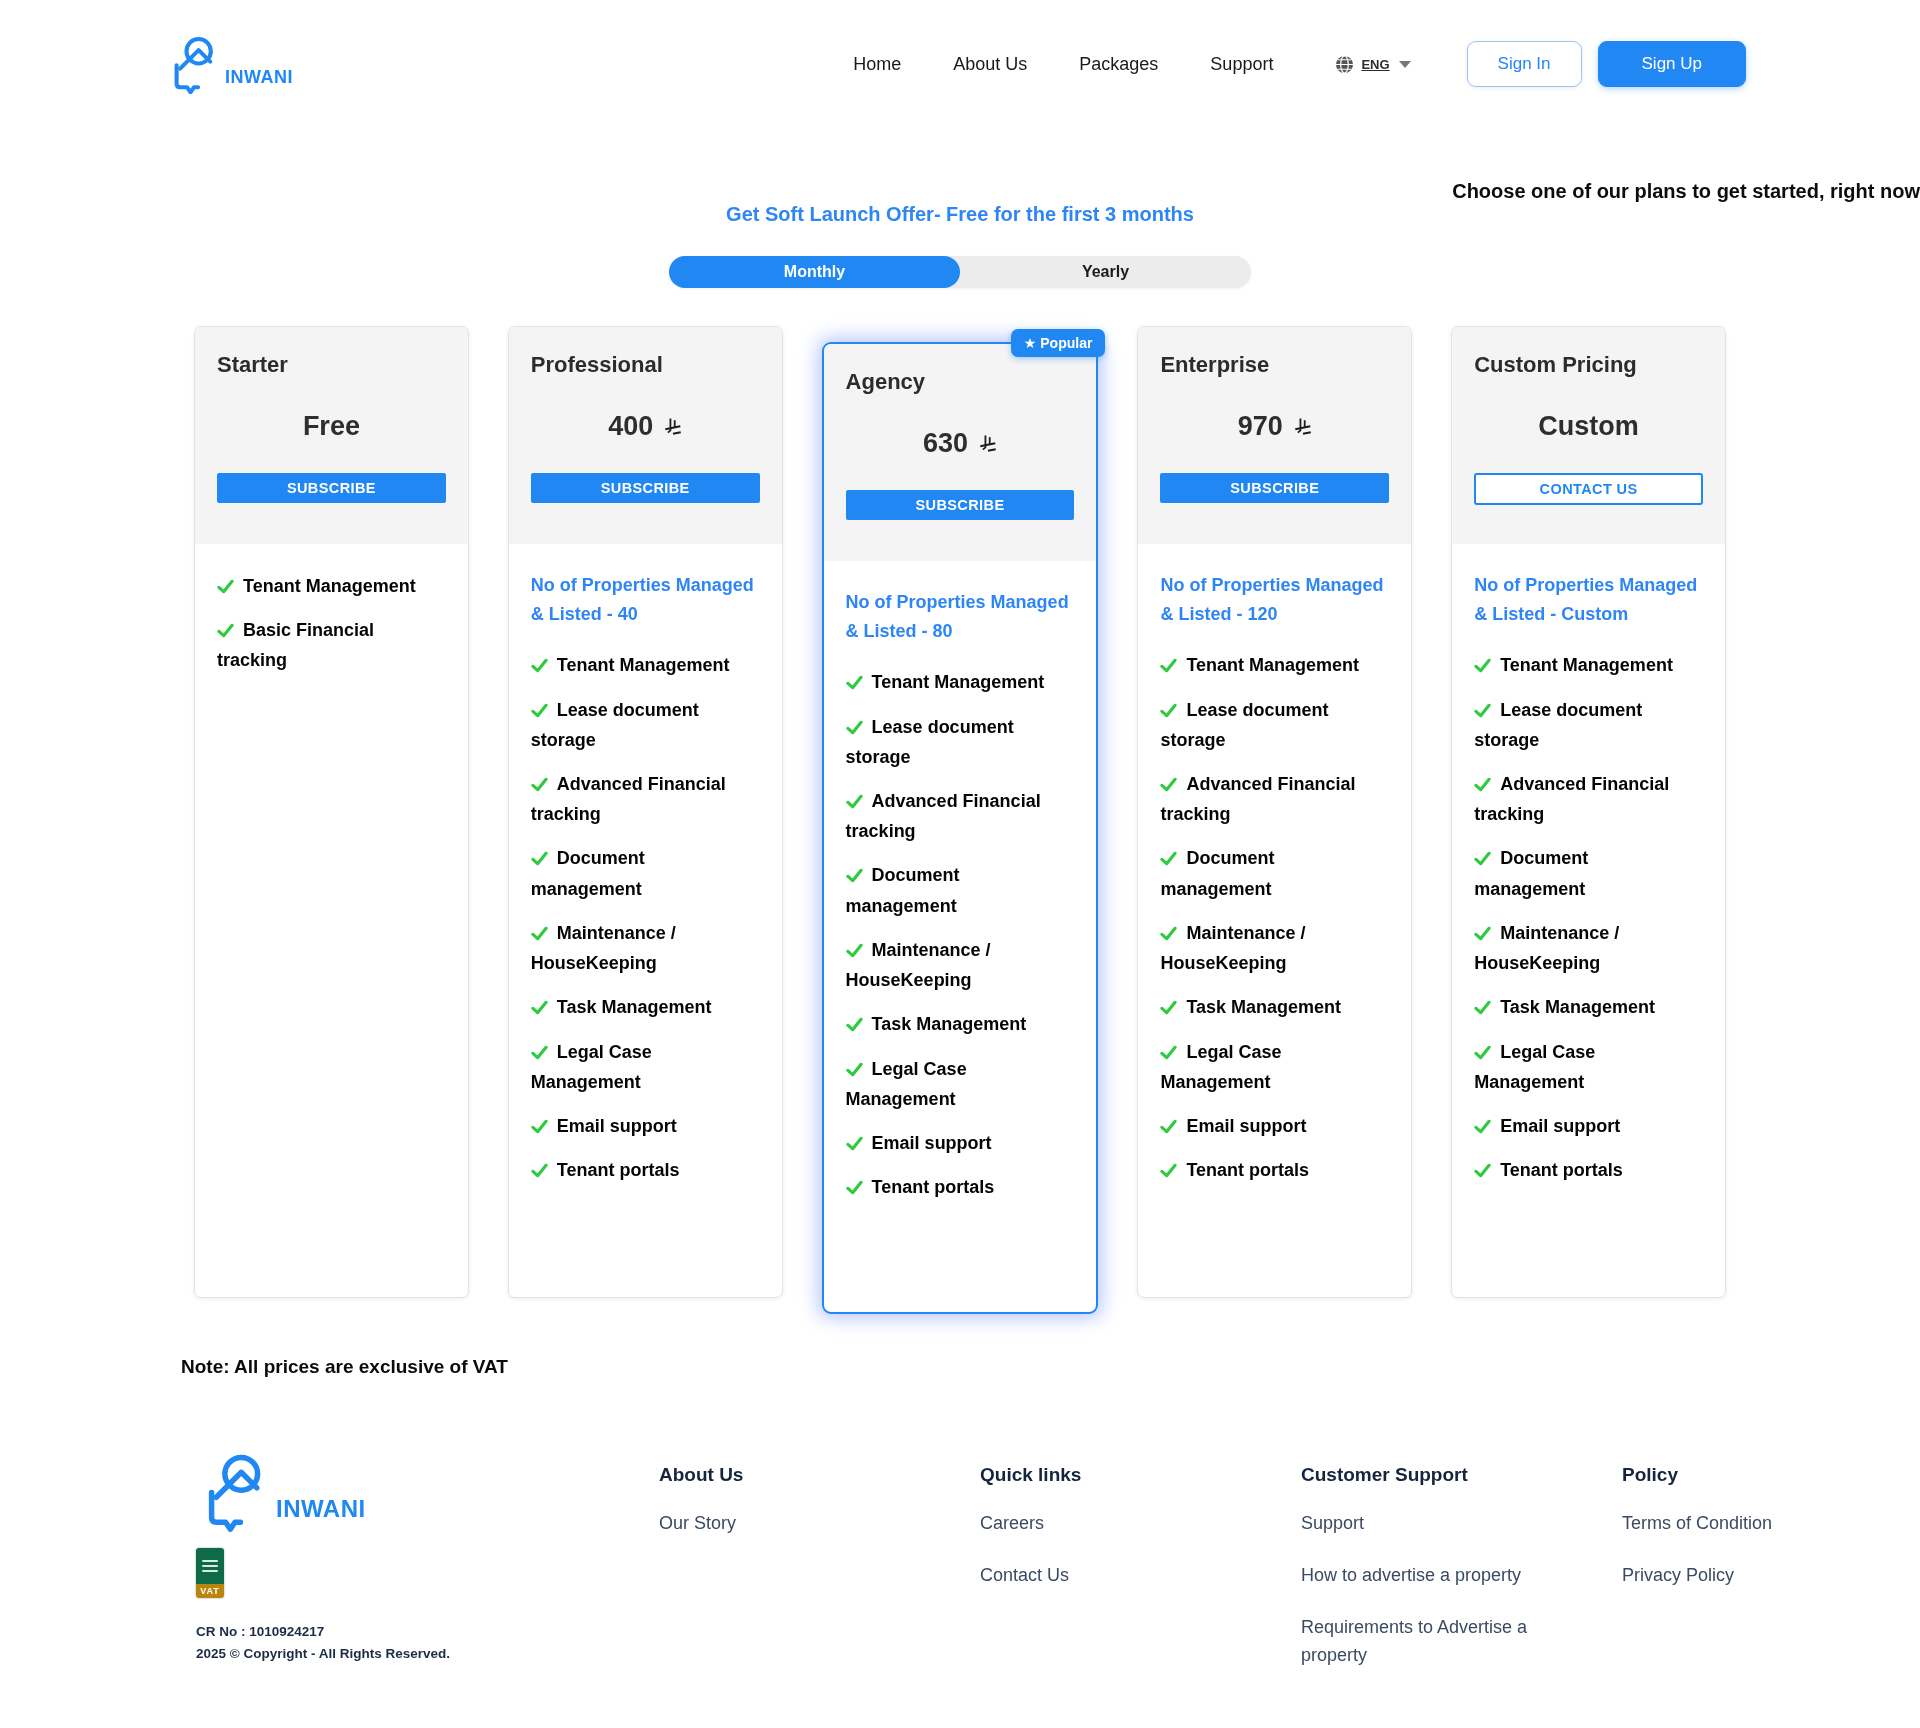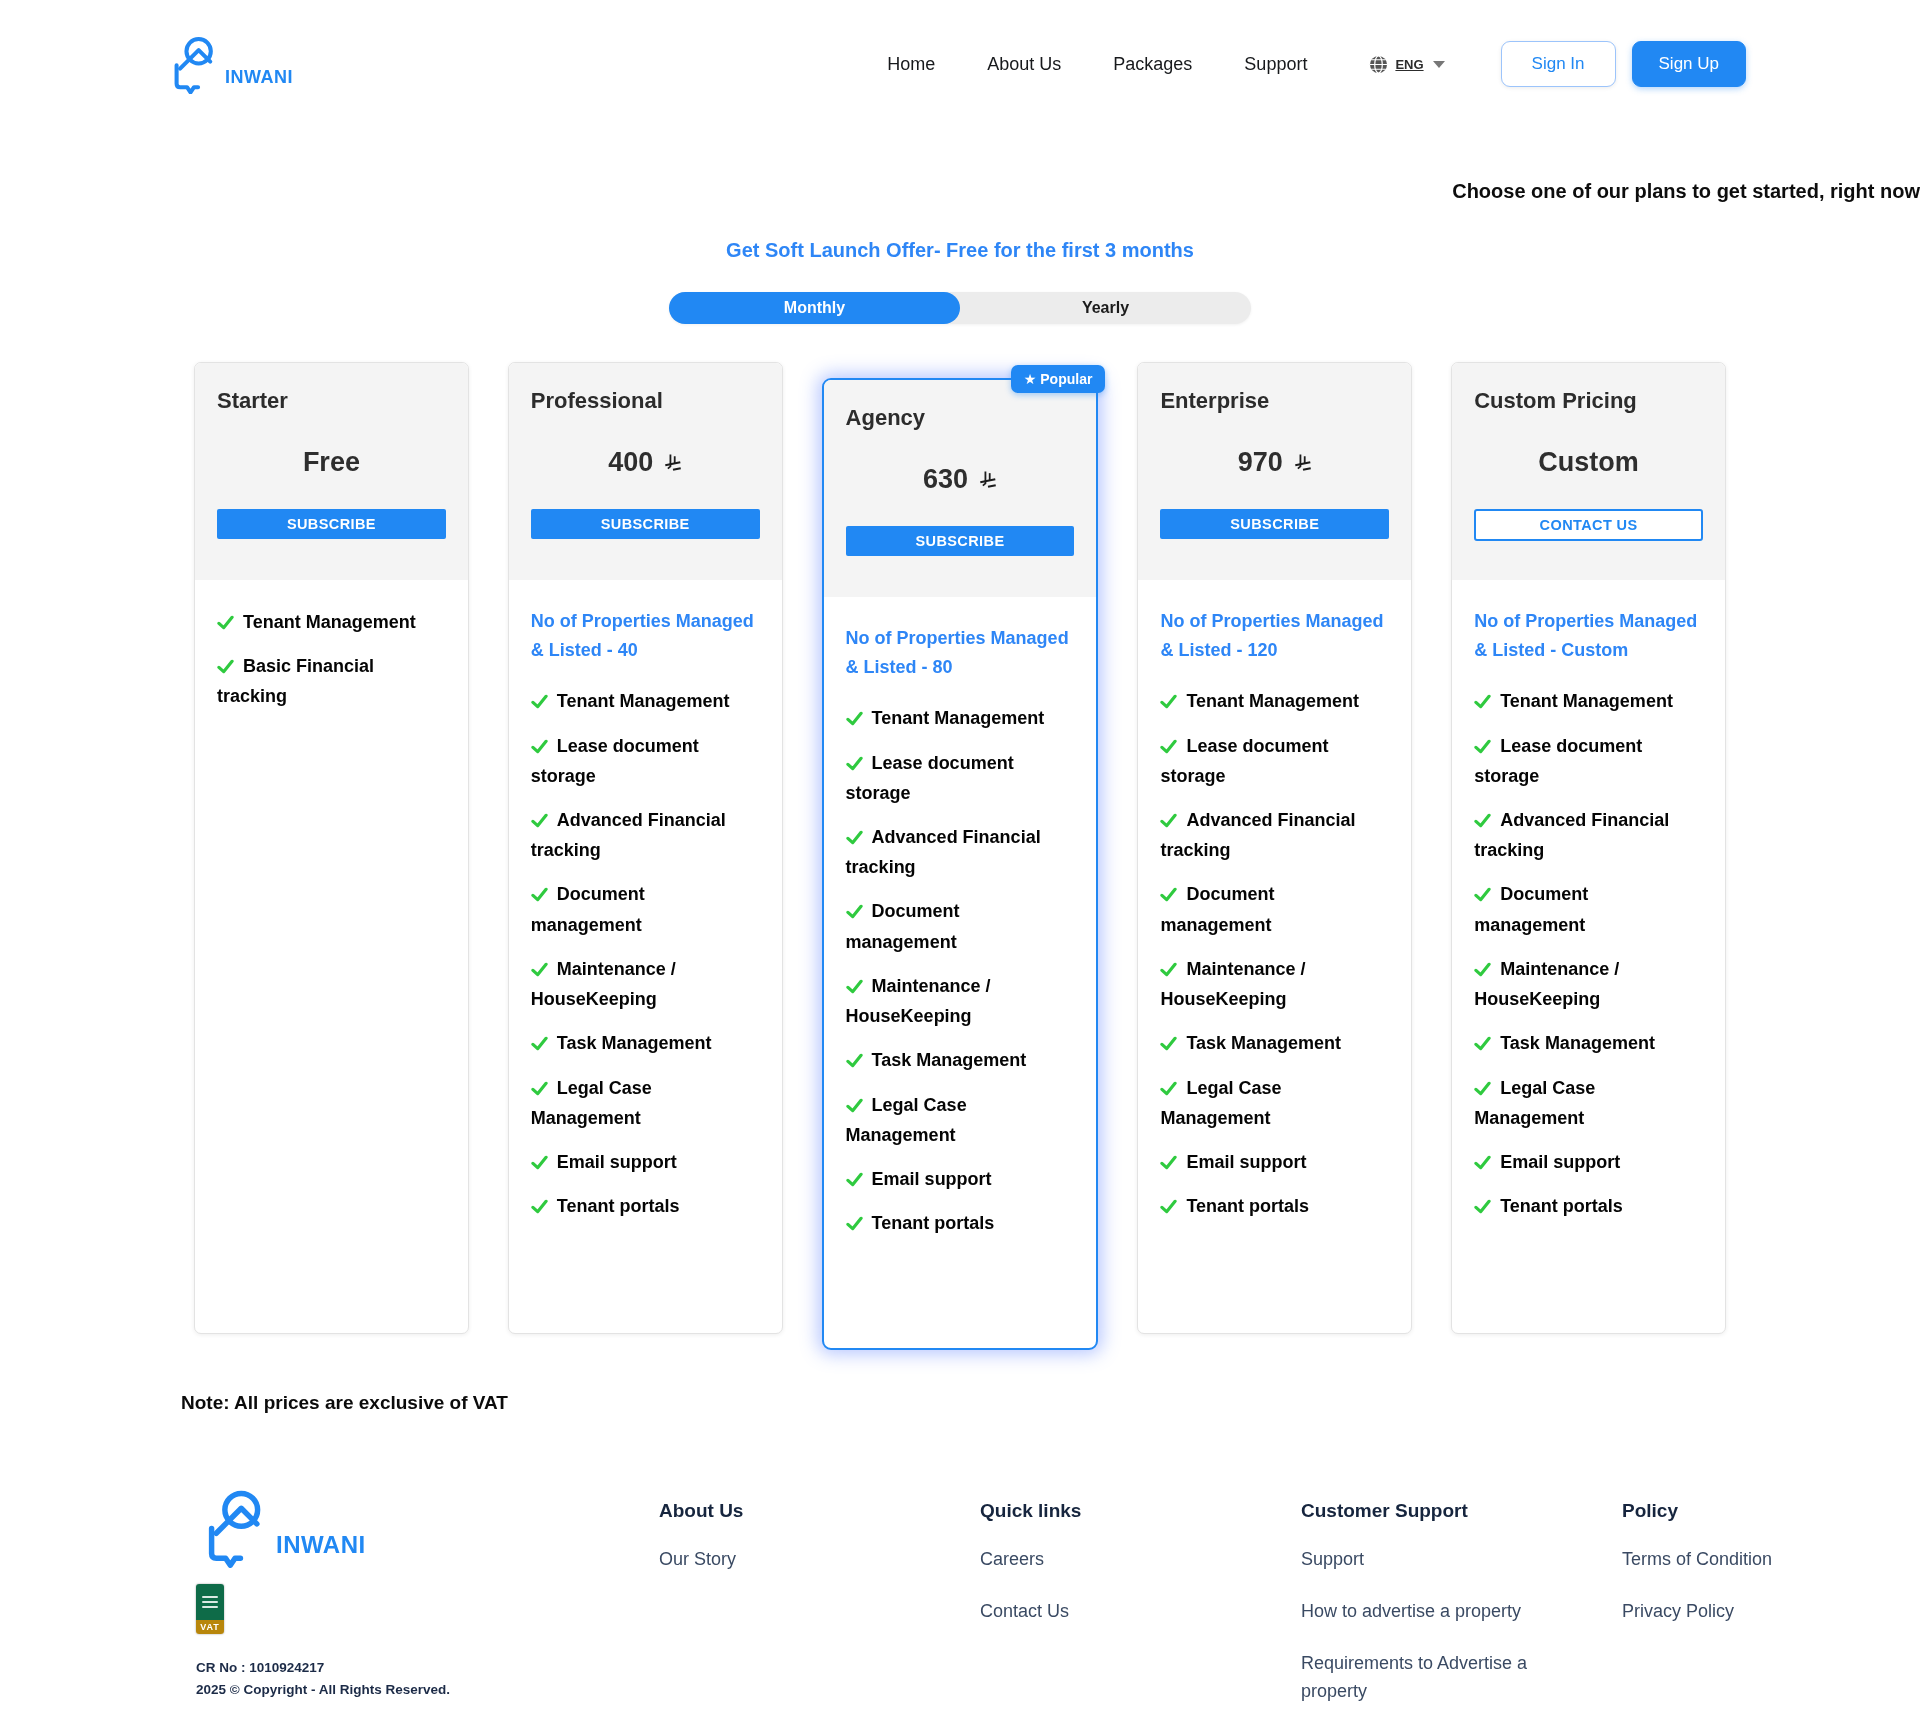--- a/index.html
+++ b/index.html
@@ -14,24 +14,24 @@
   .logo .logo-text{color:#2188f3;font-weight:700;letter-spacing:.5px;}
   .header .logo-text{font-size:18px;margin-bottom:6px;}
   .nav{display:flex;align-items:center;gap:52px;margin-left:auto;}
   .nav-item{font-size:18px;font-weight:400;color:#17191c;cursor:pointer;}
   .lang{display:flex;align-items:center;gap:7px;font-size:13px;font-weight:700;color:#2c2c2c;cursor:pointer;margin-left:10px;text-decoration:underline;}
   .lang .chev{width:0;height:0;border-left:6px solid transparent;border-right:6px solid transparent;border-top:7px solid #777;margin-left:2px;}
   .auth{display:flex;align-items:center;gap:16px;margin-left:56px;}
   .btn-signin{background:#fff;border:1px solid #9cc4fb;color:#2188f3;font-size:17px;font-weight:500;
     padding:12px 30px;border-radius:9px;cursor:pointer;box-shadow:0 1px 4px rgba(0,0,0,.08);}
   .btn-signup{background:#2188f3;border:1px solid #2188f3;color:#fff;font-size:17px;font-weight:500;
-    padding:12px 26px;border-radius:9px;cursor:pointer;box-shadow:0 2px 6px rgba(33,136,243,.35);}
+    padding:12px 43px;border-radius:9px;cursor:pointer;box-shadow:0 2px 6px rgba(33,136,243,.35);}
   
   .hero-title{text-align:right;margin-top:52px;font-size:20px;font-weight:700;color:#0d0d0d;}
-  .hero-offer{text-align:center;margin-top:36px;font-size:20px;font-weight:700;color:#2e86f6;}
+  .hero-offer{text-align:center;font-size:20px;font-weight:700;color:#2e86f6;}
   
   .toggle{width:582px;height:32px;margin:30px auto 0;background:#ececec;border-radius:22px;display:flex;box-shadow:0 1px 3px rgba(0,0,0,.06);}
   .toggle-opt{flex:1;display:flex;align-items:center;justify-content:center;font-size:16px;font-weight:700;color:#1b1b1b;border-radius:22px;cursor:pointer;}
   .toggle-opt.active{background:#2188f3;color:#fff;}
   
   .cards{width:1532px;margin:38px auto 0;display:flex;gap:39px;align-items:flex-start;}
   .card{flex:1;height:972px;background:#fff;border:1px solid #e3e3e3;border-radius:7px;
     box-shadow:0 1px 4px rgba(0,0,0,.07);box-sizing:border-box;overflow:hidden;position:relative;}
   .card.popular{border:2px solid #2188f3;border-radius:9px;margin-top:16px;
     box-shadow:0 0 18px 4px rgba(96,130,255,.45);overflow:visible;}

